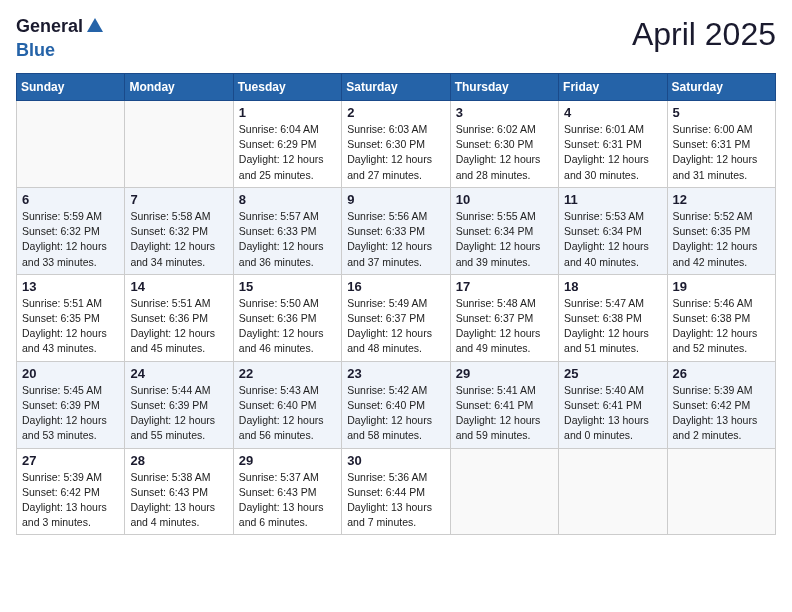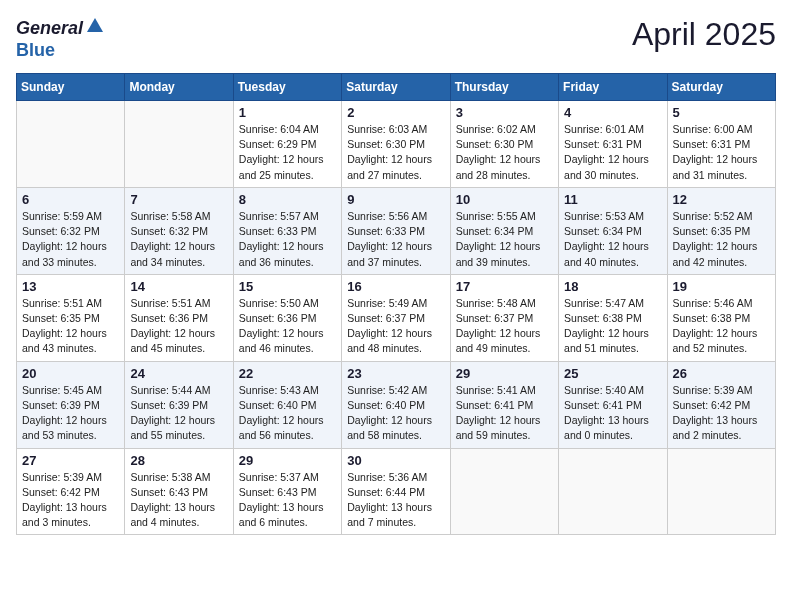--- a/index.html
+++ b/index.html
@@ -27,22 +27,20 @@
       color: #1a1a2e;
     }
     .logo-blue {
       font-size: 18px;
       font-weight: bold;
       color: #2563a8;
       text-align: right;
     }
     .logo-row {
       display: flex;
-      align-items: center;
-      font-style: italic;
     }
     .title-block {
       text-align: right;
     }
     .month-title {
       font-size: 32px;
       font-weight: normal;
       color: #1a1a2e;
     }
     .location {

